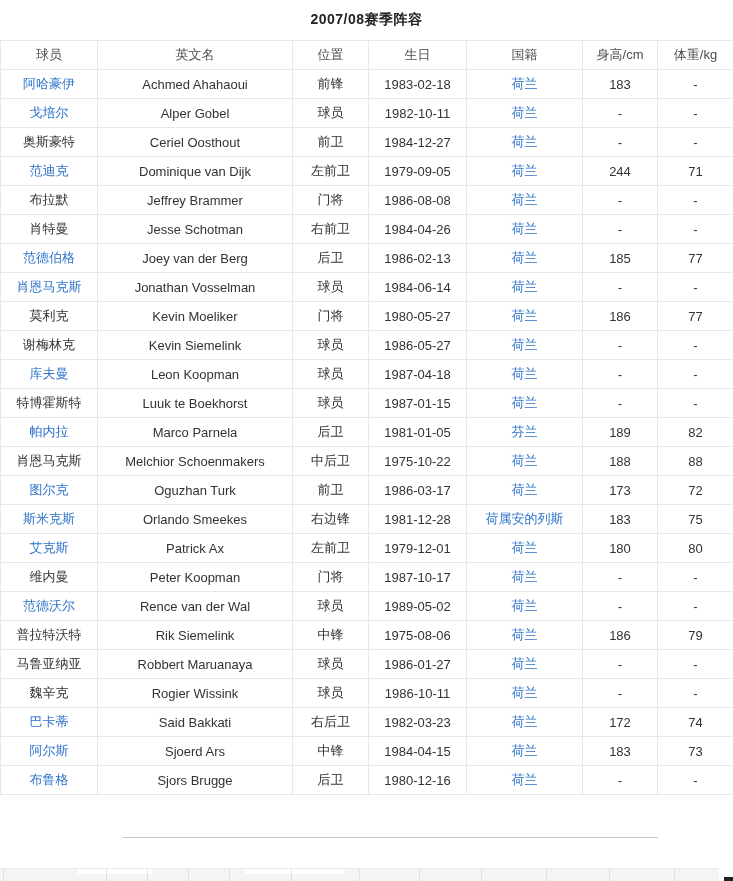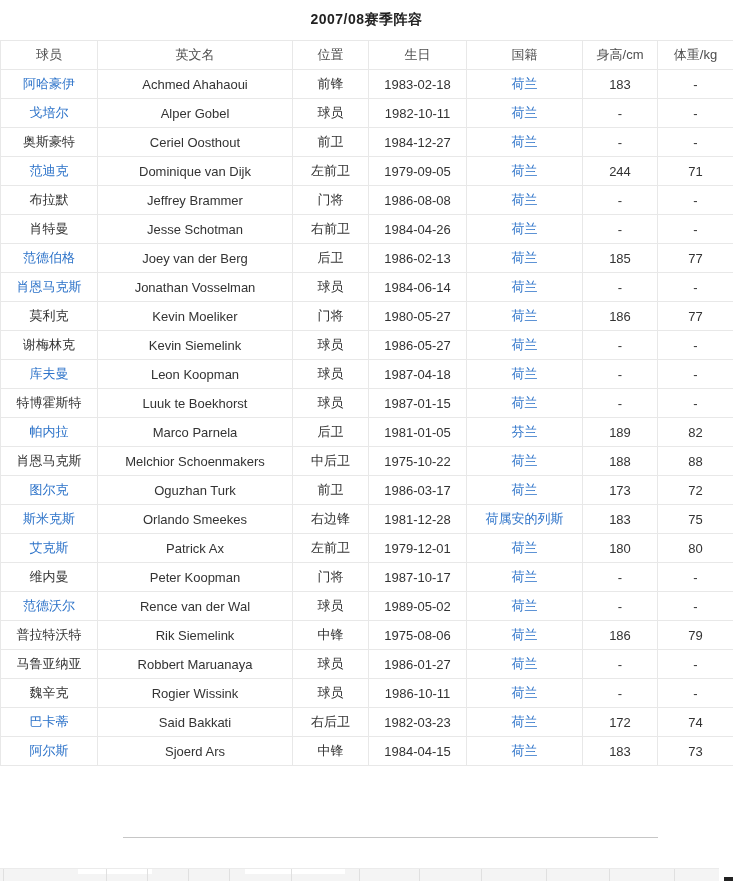--- a/index.html
+++ b/index.html
@@ -280,20 +280,29 @@
       </tr>
       <tr>
         <td><a class="cell-link">阿尔斯</a></td>
         <td>Sjoerd Ars</td>
         <td>中锋</td>
         <td>1984-04-15</td>
         <td><a class="cell-link">荷兰</a></td>
         <td>183</td>
         <td>73</td>
       </tr>
+      <tr>
+        <td><a class="cell-link">布鲁格</a></td>
+        <td>Sjors Brugge</td>
+        <td>后卫</td>
+        <td>1980-12-16</td>
+        <td><a class="cell-link">荷兰</a></td>
+        <td>-</td>
+        <td>-</td>
+      </tr>
     </tbody>
 </table>
 
 <div class="divider"></div>
 
 <div class="partial-strip">
   <span class="notch" style="left:78px;  width:74px;"></span>
   <span class="notch" style="left:245px; width:100px;"></span>
 <span class="vline" style="left: 3px;"></span>
     <span class="vline" style="left: 106px;"></span>

